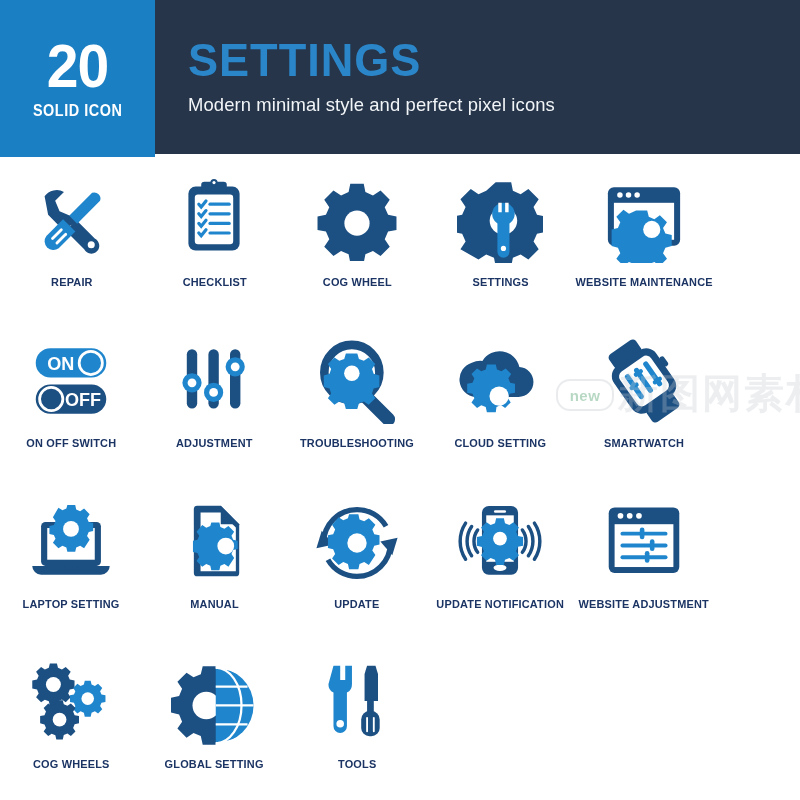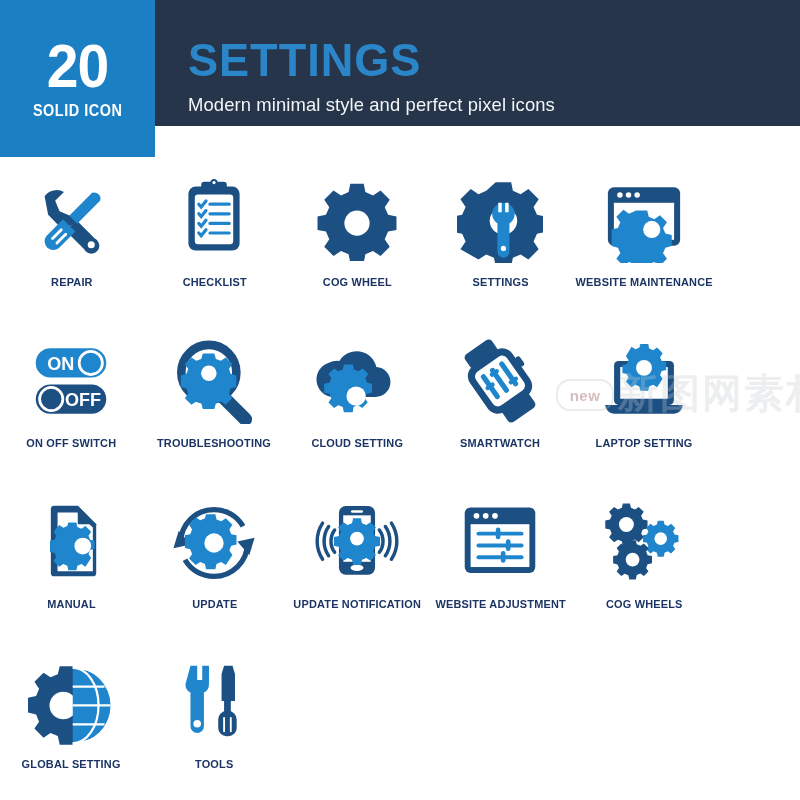--- a/index.html
+++ b/index.html
@@ -5,21 +5,21 @@
   html,body{margin:0;padding:0;}
   body{
     width:800px;height:800px;
     background:#ffffff;
     font-family:"Liberation Sans", sans-serif;
     overflow:hidden;
     position:relative;
   }
   
   .header{
-    position:absolute;left:0;top:0;width:800px;height:126px;
+    position:absolute;left:0;top:0;width:800px;height:154px;
     background:#263549;
   }
   .badge{
     position:absolute;left:0;top:0;width:155px;height:157px;
     background:#1b7fc4;
     display:flex;flex-direction:column;
     align-items:center;justify-content:center;
   }
   .badge-number{
     color:#ffffff;
@@ -87,21 +87,21 @@
     position:absolute;left:548px;top:362px;
     width:252px;height:62px;
     pointer-events:none;
     opacity:0.30;
   }
   .wm-badge{
     position:absolute;left:8px;top:17px;
     width:54px;height:28px;
     border:2px solid #b9c0c7;
     border-radius:14px;
-    color:#7f1d1d;
+    color:#15803d;
     font-family:"Liberation Sans",sans-serif;
     font-size:15px;font-weight:bold;
     display:flex;align-items:center;justify-content:center;
     letter-spacing:0.5px;
   }
   .wm-cn{
     position:absolute;left:70px;top:8px;
     color:#c4cad0;
     font-family:"DejaVu Sans",sans-serif;
     font-size:40px;font-weight:bold;
@@ -218,20 +218,38 @@
         <circle cx="73" cy="29" r="13.5" fill="#1f86cd" stroke="#ffffff" stroke-width="3.2"></circle>
         <text x="38" y="37" font-family="'Liberation Sans Narrow','Liberation Sans',sans-serif" font-size="21" font-weight="bold" fill="#ffffff" text-anchor="middle">ON</text>
         <rect x="9" y="54" width="82" height="34" rx="17" fill="#1c4f82"></rect>
         <circle cx="27" cy="71" r="13.5" fill="#1c4f82" stroke="#ffffff" stroke-width="3.2"></circle>
         <text x="64" y="79" font-family="'Liberation Sans Narrow','Liberation Sans',sans-serif" font-size="21" font-weight="bold" fill="#ffffff" text-anchor="middle">OFF</text>
       </svg>
     </div>
     <div class="cell-label">ON OFF SWITCH</div>
   </div>
 
+  <div class="cell">
+    <div class="icon-box">
+      <svg viewBox="0 0 100 100" width="80" height="80">
+        <g fill="#1c4f82">
+          <rect x="16" y="14" width="13" height="74" rx="6.5"></rect>
+          <rect x="43" y="14" width="13" height="74" rx="6.5"></rect>
+          <rect x="70" y="14" width="13" height="74" rx="6.5"></rect>
+        </g>
+        <circle cx="22.5" cy="56" r="12" fill="#1f86cd"></circle>
+        <circle cx="22.5" cy="56" r="5.5" fill="#ffffff"></circle>
+        <circle cx="49.5" cy="68" r="12" fill="#1f86cd"></circle>
+        <circle cx="49.5" cy="68" r="5.5" fill="#ffffff"></circle>
+        <circle cx="76.5" cy="36" r="12" fill="#1f86cd"></circle>
+        <circle cx="76.5" cy="36" r="5.5" fill="#ffffff"></circle>
+      </svg>
+    </div>
+    <div class="cell-label">ADJUSTMENT</div>
+  </div>
 
 
   <div class="cell">
     <div class="icon-box">
       <svg viewBox="0 0 100 100" width="86" height="86">
         <circle cx="44" cy="40" r="32" fill="none" stroke="#1c4f82" stroke-width="10"></circle>
         <path fill="#1c4f82" d="M66 63 92 89a7.5 7.5 0 0 1-11 11L55 74z"></path>
         <path fill="#1f86cd" d="M37 18h14l2 7 6 2 6-4 8 8-4 6 2 6 7 2v14l-7 2-2 6 4 6-8 8-6-4-6 2-2 7H37l-2-7-6-2-6 4-8-8 4-6-2-6-7-2V45l7-2 2-6-4-6 8-8 6 4 6-2z" transform="translate(0,-3) scale(0.95) translate(2,4)"></path>
         <circle cx="44" cy="41" r="9" fill="#ffffff"></circle>
       </svg>

